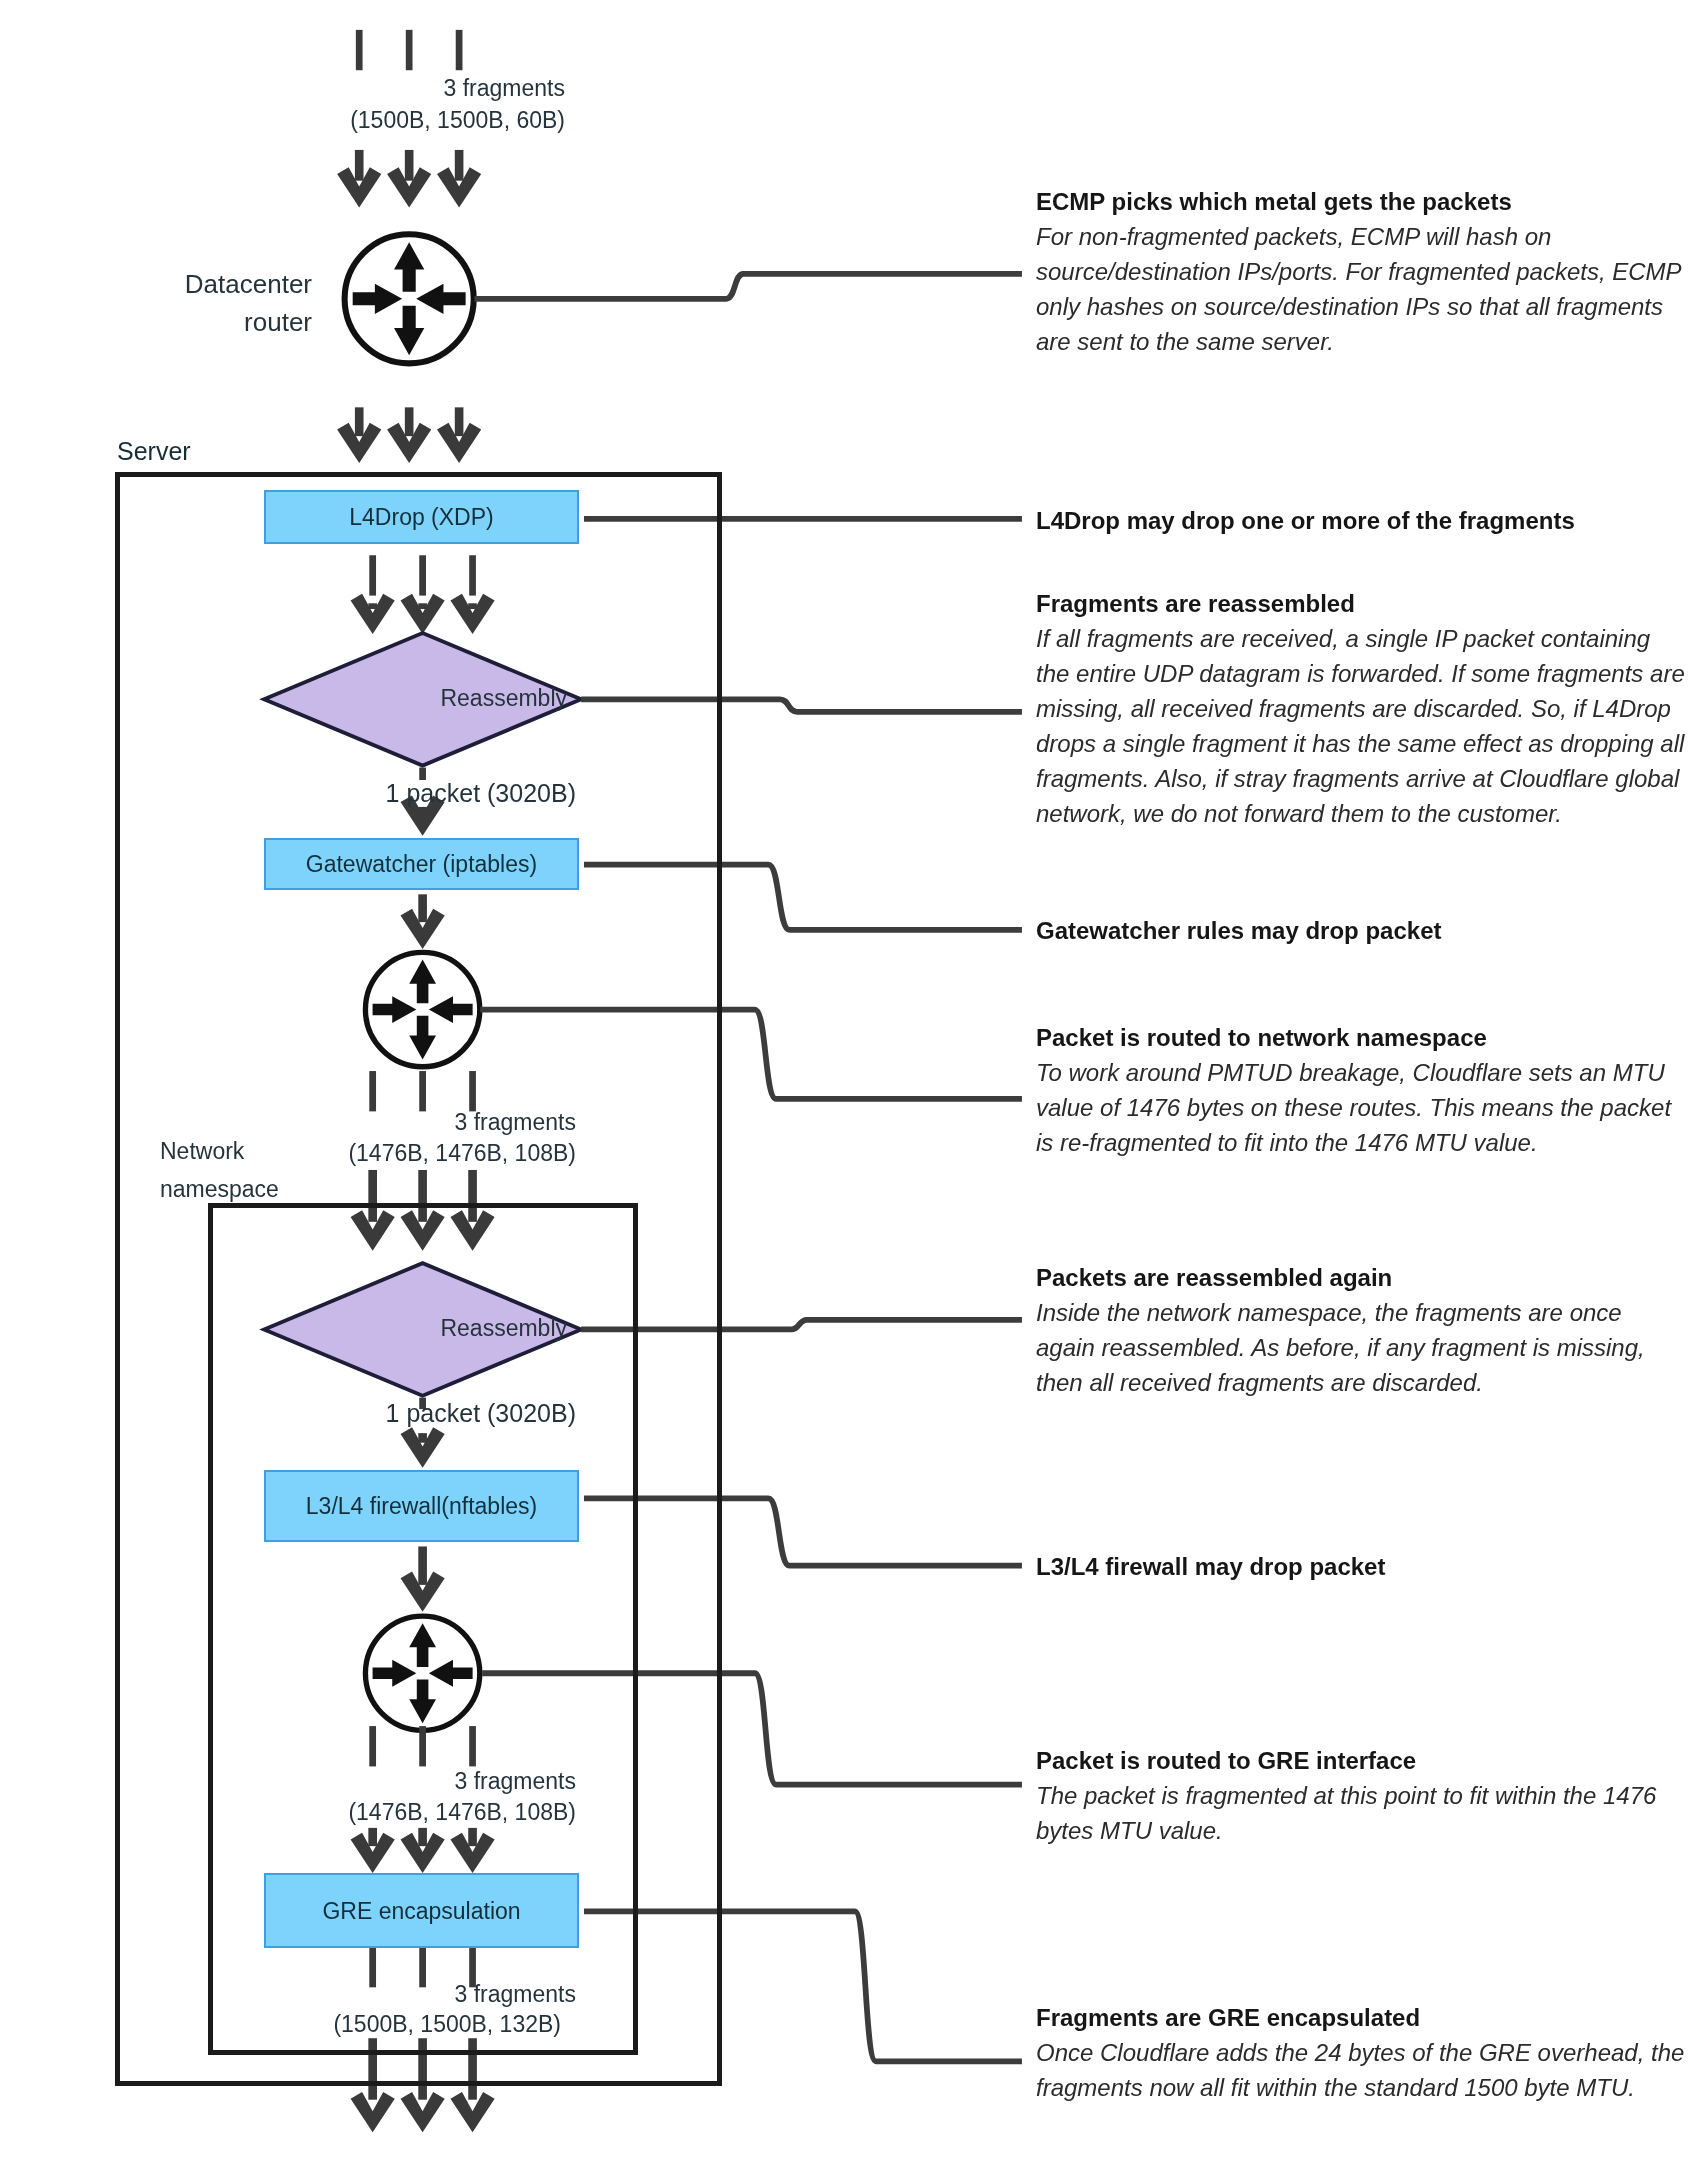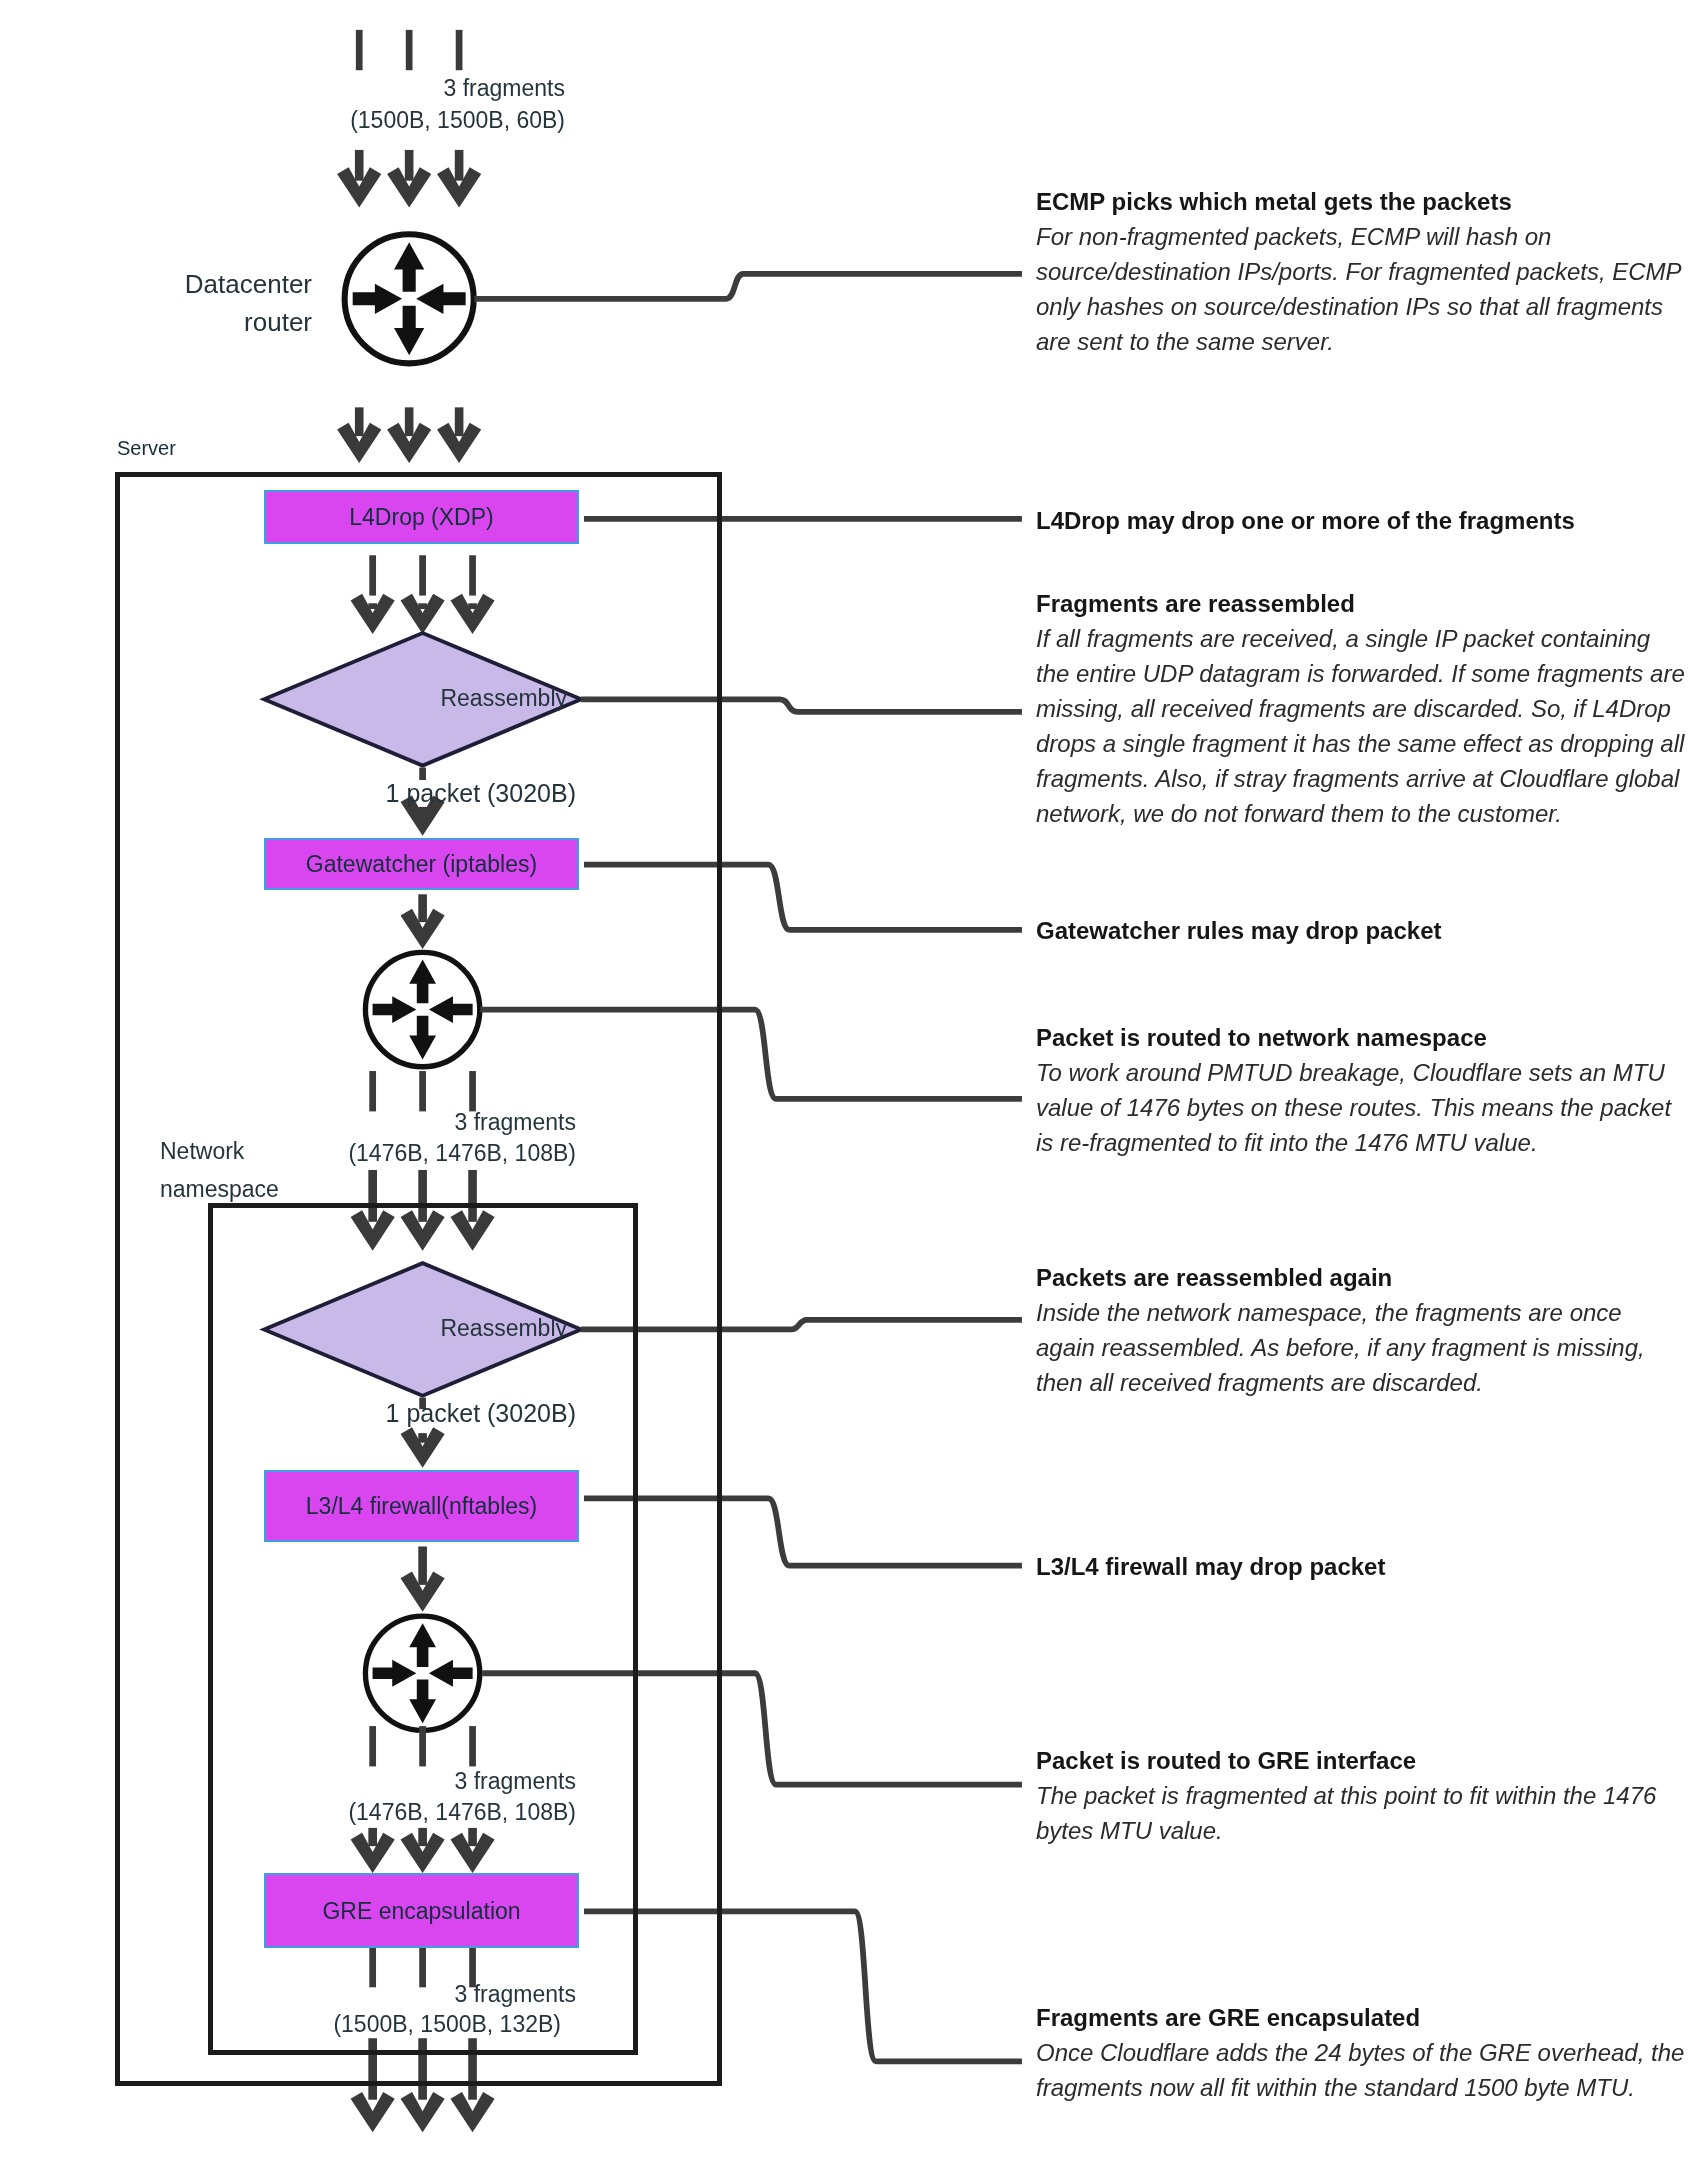--- a/index.html
+++ b/index.html
@@ -6,22 +6,22 @@
   .canvas{position:relative;width:1701px;height:2168px;background:#ffffff;
           font-family:"Liberation Sans","DejaVu Sans",sans-serif;overflow:hidden;}
   svg.layer{position:absolute;left:0;top:0;z-index:1;}
   .stem{stroke:#3a3a3a;stroke-width:9;}
   .conn{stroke:#3c3c3c;stroke-width:6;fill:none;}
   .tinydash{stroke:#3a3a3a;stroke-width:7;}
   .lbl{position:absolute;z-index:3;color:#25343c;}
   .ctr{text-align:right;}
   .frag{font-size:23px;line-height:29px;width:307px;}
   .bigbox{position:absolute;z-index:2;border:5.8px solid #1b1b1b;background:transparent;pointer-events:none;}
-  .boxlab{position:absolute;z-index:2;font-size:20px;color:#142e38;left:117px;}
-  .cyan{position:absolute;z-index:3;background:#d946ef;border:2.9px solid #3f9fe0;
+  .boxlab{position:absolute;z-index:2;font-size:25px;color:#142e38;left:117px;}
+  .cyan{position:absolute;z-index:3;background:#7dd3fc;border:2.9px solid #3f9fe0;
         display:flex;align-items:center;justify-content:center;text-align:center;
         font-size:23px;color:#13303a;line-height:30px;}
   .ann{position:absolute;left:1036px;width:649px;z-index:3;}
   .ann h3{margin:0;font-size:24px;line-height:35px;font-weight:bold;color:#161616;}
   .ann p{margin:0;font-size:24px;line-height:35px;color:#2b2b2b;font-style:italic;}
   .two{line-height:38px;font-size:26px;}
 </style>
 </head>
 <body>
 

